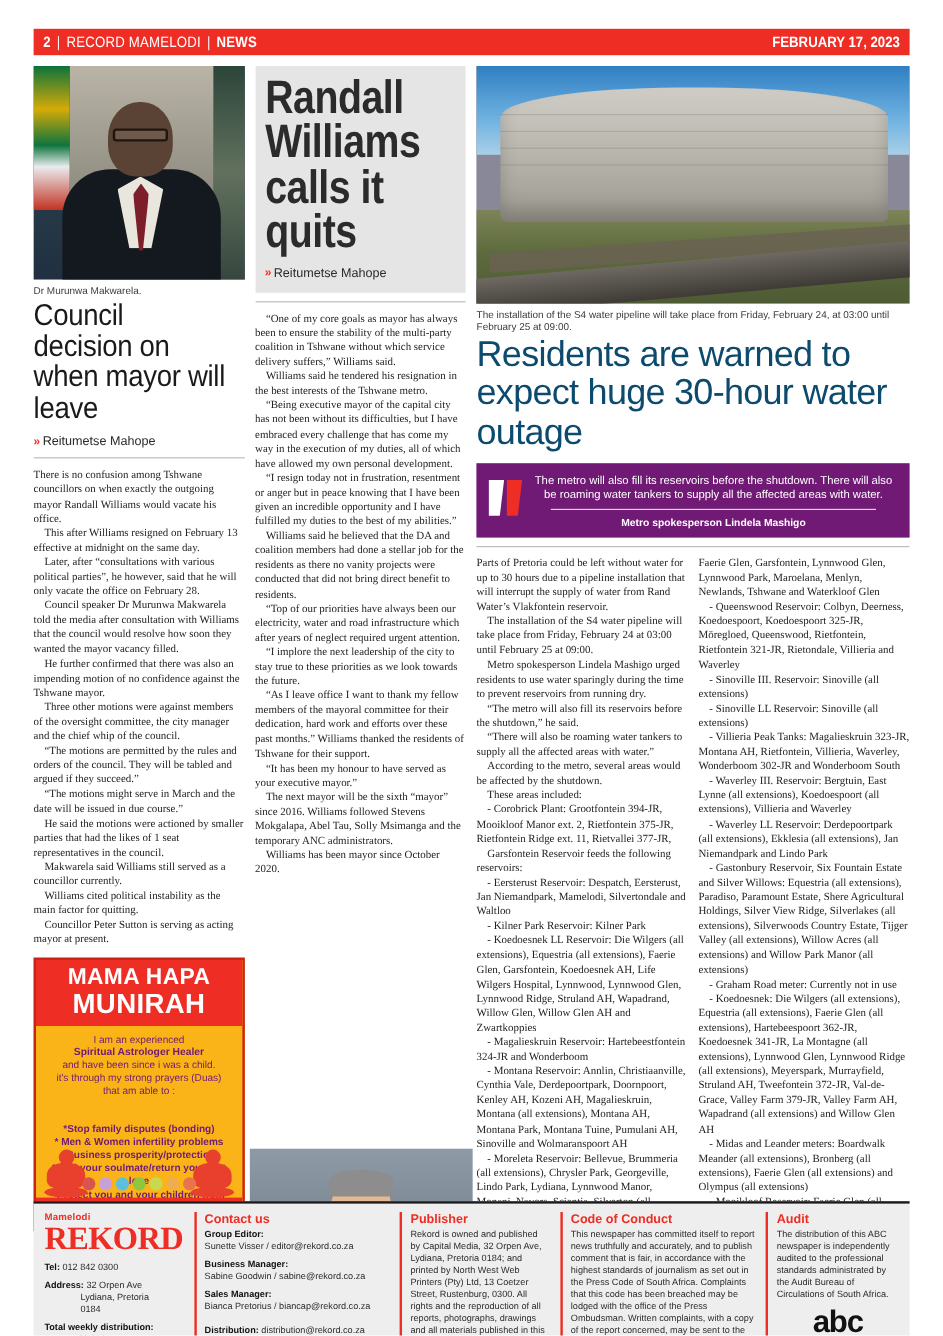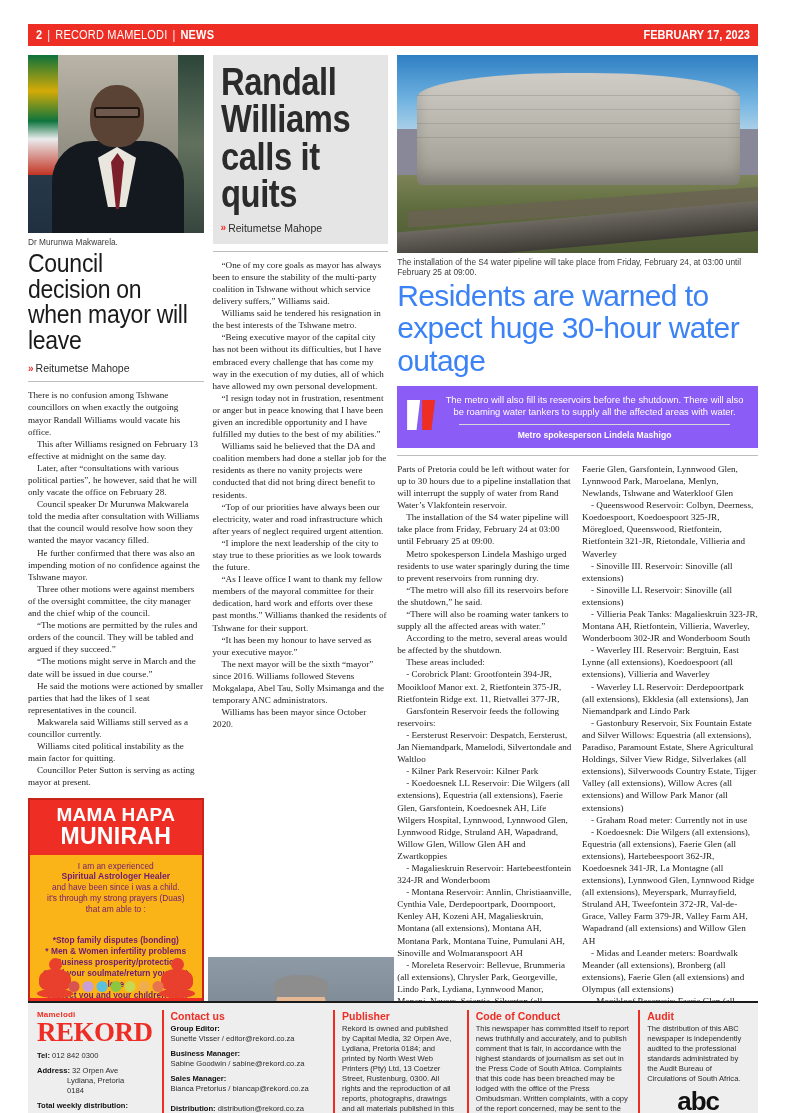--- a/index.html
+++ b/index.html
@@ -82,40 +82,40 @@
     font-weight:bold; color:#2b2b2b; font-size:39px; line-height:.96;
     letter-spacing:-.5px; transform:scaleX(.84); transform-origin:left top;
     width:119%;
   }
   .byline{ display:flex; align-items:center; gap:4px; margin-top:9px; }
   .byline .arrows{ color:#ee2d24; font-size:10px; font-weight:bold; letter-spacing:-2px;}
   .byline .name{ font-size:10.5px; color:#2b2b2b;
      font-family:"Liberation Sans Narrow","Liberation Sans",sans-serif; }
 
   .head-big{
-    font-family:"Liberation Sans", sans-serif; font-weight:normal; color:#3b82f6;
+    font-family:"Liberation Sans", sans-serif; font-weight:normal; color:#0c4a6e;
     font-size:30px; line-height:1.08; letter-spacing:-.6px; margin-top:2px;
   }
   .head-left{
     font-family:"Liberation Sans Narrow","Liberation Sans",sans-serif;
     font-weight:normal; color:#1a1a1a; font-size:25px; line-height:1.02;
     letter-spacing:-.3px; margin-top:4px; transform:scaleX(.92); transform-origin:left top;
   }
 
   .rule{ height:1px; background:#bdbdbd; margin:7px 0; }
 
   
   .body-copy{ font-family:"Liberation Serif", serif; font-size:9.1px; line-height:1.33;
     color:#232323; text-align:left; }
   .body-copy p{ margin:0; }
   .body-copy p.ind{ text-indent:9px; }
   .col2{ column-count:2; column-gap:9px; }
 
   
-  .quotebox{ background:#8b5cf6; color:#fff; display:flex; align-items:stretch;
+  .quotebox{ background:#701a75; color:#fff; display:flex; align-items:stretch;
     padding:8px 10px; margin-top:9px; height:62px;}
   .qmark{ width:34px; flex:0 0 34px; position:relative; }
   .qmark .q1,.qmark .q2{ position:absolute; top:6px; width:13px; height:30px; }
   .qmark .q1{ left:0; background:#ffffff; clip-path:polygon(0 0,100% 0,72% 100%,0 100%);}
   .qmark .q2{ left:15px; background:#ee2d24; clip-path:polygon(0 0,100% 0,72% 100%,0 100%);}
   .qtext{ flex:1; display:flex; flex-direction:column; justify-content:center; }
   .qtext .qt{ font-size:9.4px; line-height:1.3; text-align:center; font-weight:normal;
      font-family:"Liberation Sans Narrow","Liberation Sans",sans-serif;}
   .qtext .qdiv{ height:1px; background:#d6d6d6; margin:6px 18px 5px 18px; }
   .qtext .qa{ font-size:8.6px; font-weight:bold; text-align:center;

